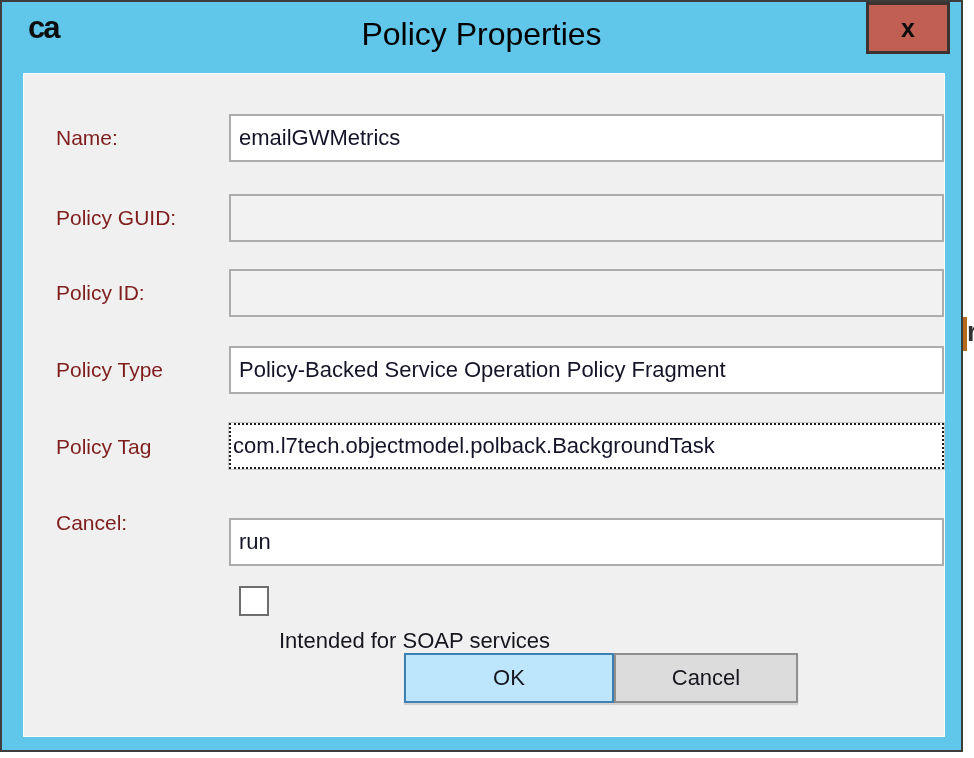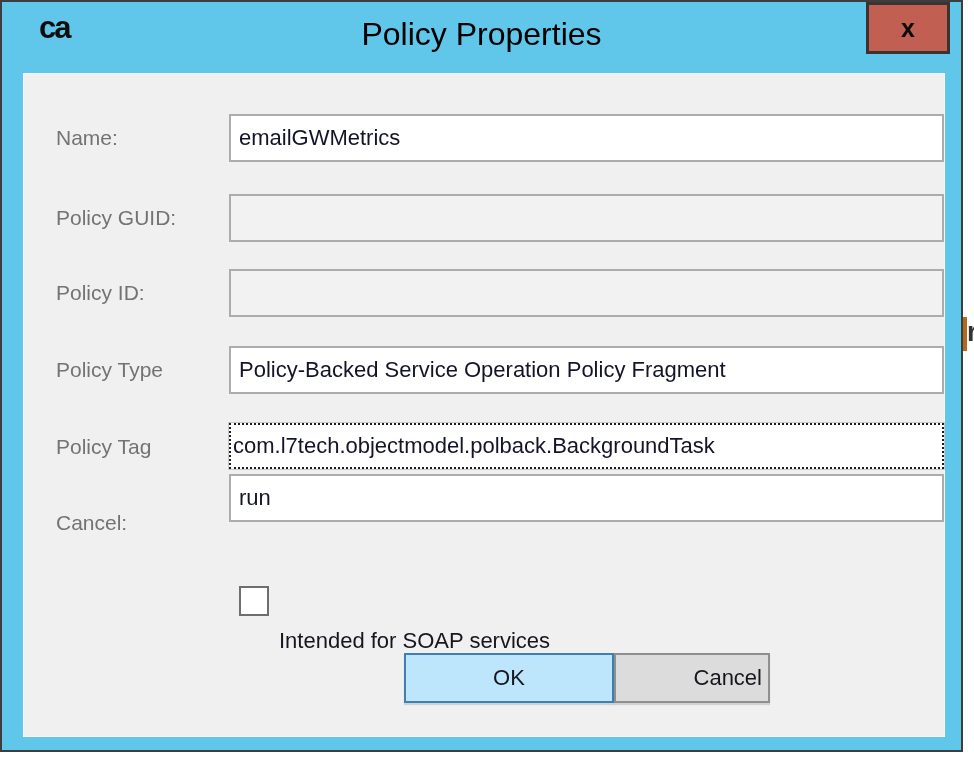--- a/index.html
+++ b/index.html
@@ -14,21 +14,20 @@
   .dialog {
     position: absolute; left: 0; top: 0;
     width: 963px; height: 752px;
     background: #60C7EA;
     border: 2px solid #3d3d3d;
   }
   .logo {
     position: absolute; left: 26px; top: 8px;
     font-size: 31px; font-weight: bold; color: #0d0d0d;
     letter-spacing: -2px;
-    margin-left: 11px;
   }
   .titlebar-title {
     position: absolute; left: 0; right: 0; top: 14px;
     text-align: center;
     font-size: 32px; color: #000000;
   }
   .close-btn {
     position: absolute; left: 864px; top: 0px;
     width: 84px; height: 52px;
     background: #C15F52;
@@ -39,21 +38,21 @@
     cursor: pointer;
   }
   .content {
     position: absolute; left: 21px; top: 71px;
     width: 922px; height: 664px;
     background: #f0f0f0;
     border: 1px solid #fafafa;
   }
   .flabel {
     position: absolute; left: 32px;
-    font-size: 21px; color: #737373;
+    font-size: 21px; color: #7f1d1d;
     line-height: 48px; white-space: nowrap;
   }
   .finput {
     position: absolute; left: 205px;
     width: 715px; height: 48px;
     background: #ffffff;
     border: 2px solid #acacac;
     font-family: "Liberation Sans", sans-serif;
     font-size: 22px; color: #141428;
     padding: 16px 8px;
@@ -84,24 +83,23 @@
     font-size: 22px; color: #16161e;
     cursor: pointer;
     box-shadow: 0 2px 1px rgba(0,0,0,0.12);
   }
   .btn-ok {
     left: 380px; width: 210px;
     background: #BDE6FC;
     border: 2px solid #3F80B2;
   }
   .btn-cancel {
-    left: 590px; width: 156px;
+    left: 590px; width: 184px;
     background: #dcdcdc;
     border: 2px solid #8f8f8f;
-    text-align: right;
   }
   .artifact {
     position: absolute; left: 963px; top: 317px;
     width: 11px; height: 34px;
     overflow: hidden;
     border-left: 4px solid #b5691f;
     font-weight: bold; font-size: 27px; color: #333333;
     line-height: 30px;
   }
 </style>
@@ -126,21 +124,21 @@
       <span class="flabel" style="top:195px">Policy ID:</span>
       <input class="finput disabled" style="top: 195px;" type="text" value="">
 
       <span class="flabel" style="top:272px">Policy Type</span>
       <input class="finput" style="top: 272px;" type="text" value="Policy-Backed Service Operation Policy Fragment">
 
       <span class="flabel" style="top:349px">Policy Tag</span>
       <input class="finput focused" style="top: 349px;" type="text" value="com.l7tech.objectmodel.polback.BackgroundTask">
 
       <span class="flabel" style="top:425px">Cancel:</span>
-      <input class="finput" style="top: 400px;" type="text" value="run">
+      <input class="finput" style="top: 444px;" type="text" value="run">
 
       <div class="checkbox"></div>
       <span class="cblabel">Intended for SOAP services</span>
 
       <button class="btn btn-ok">OK</button>
       <button class="btn btn-cancel">Cancel</button>
 
     </div>
   </div>
 

